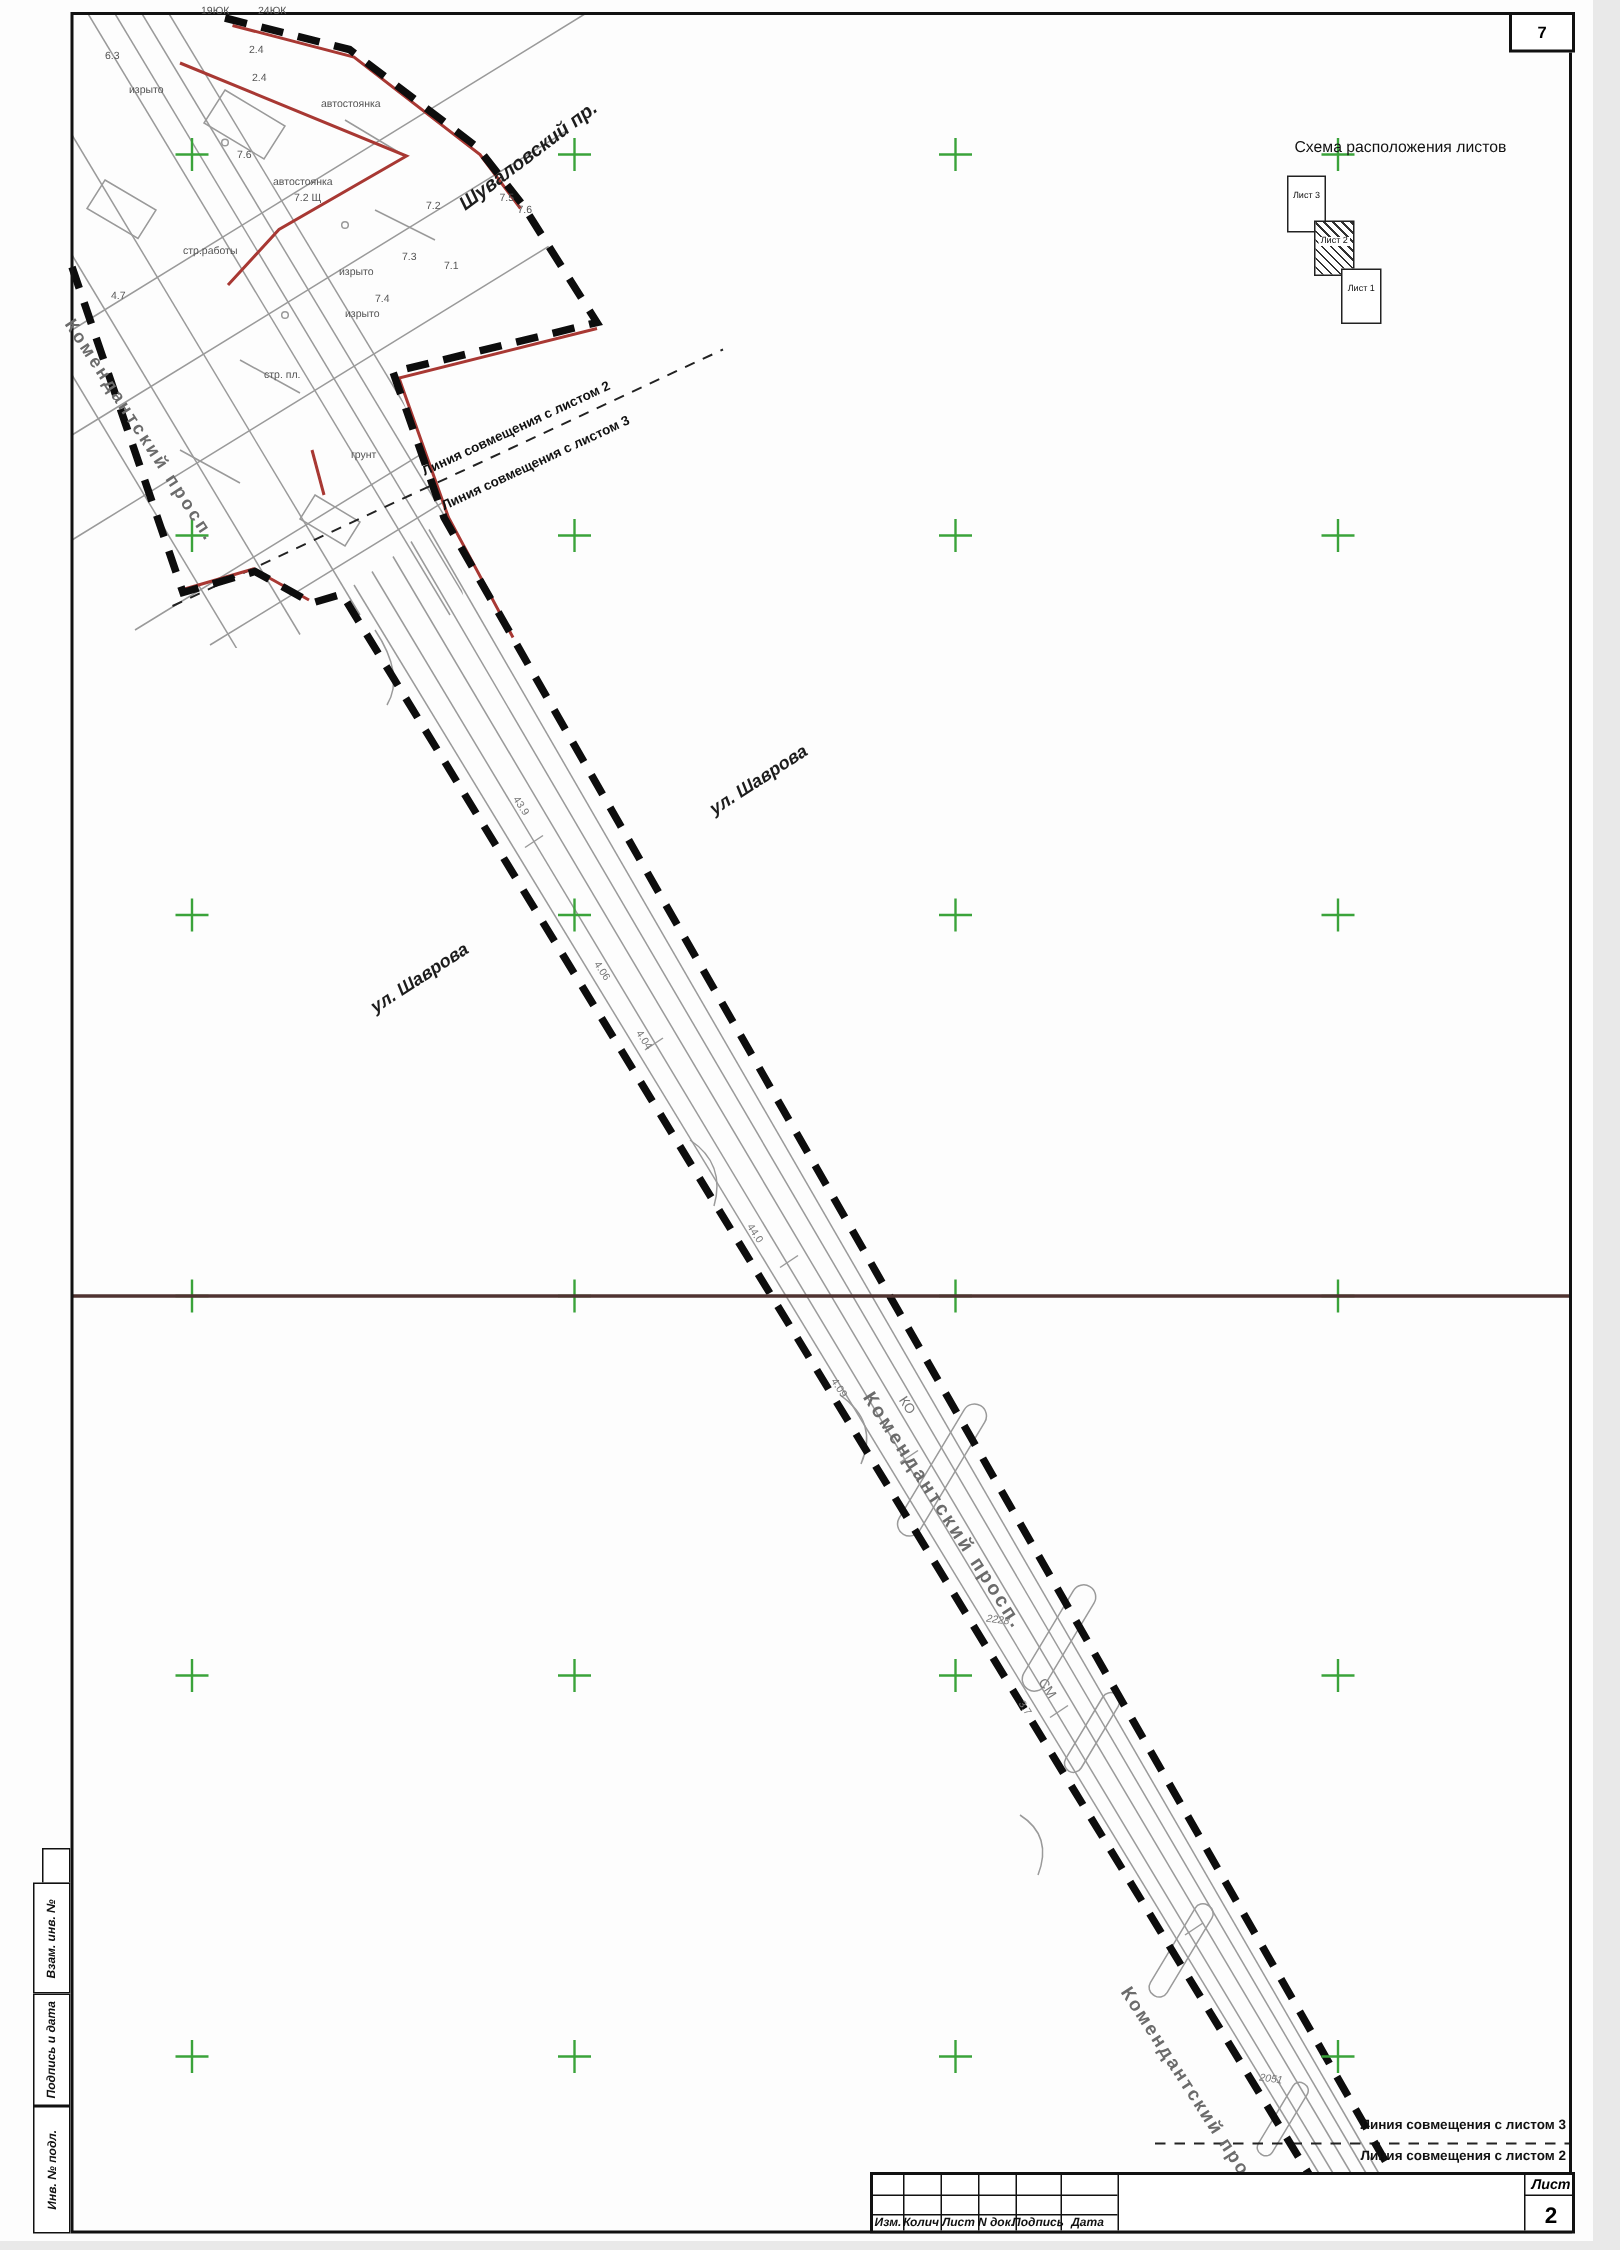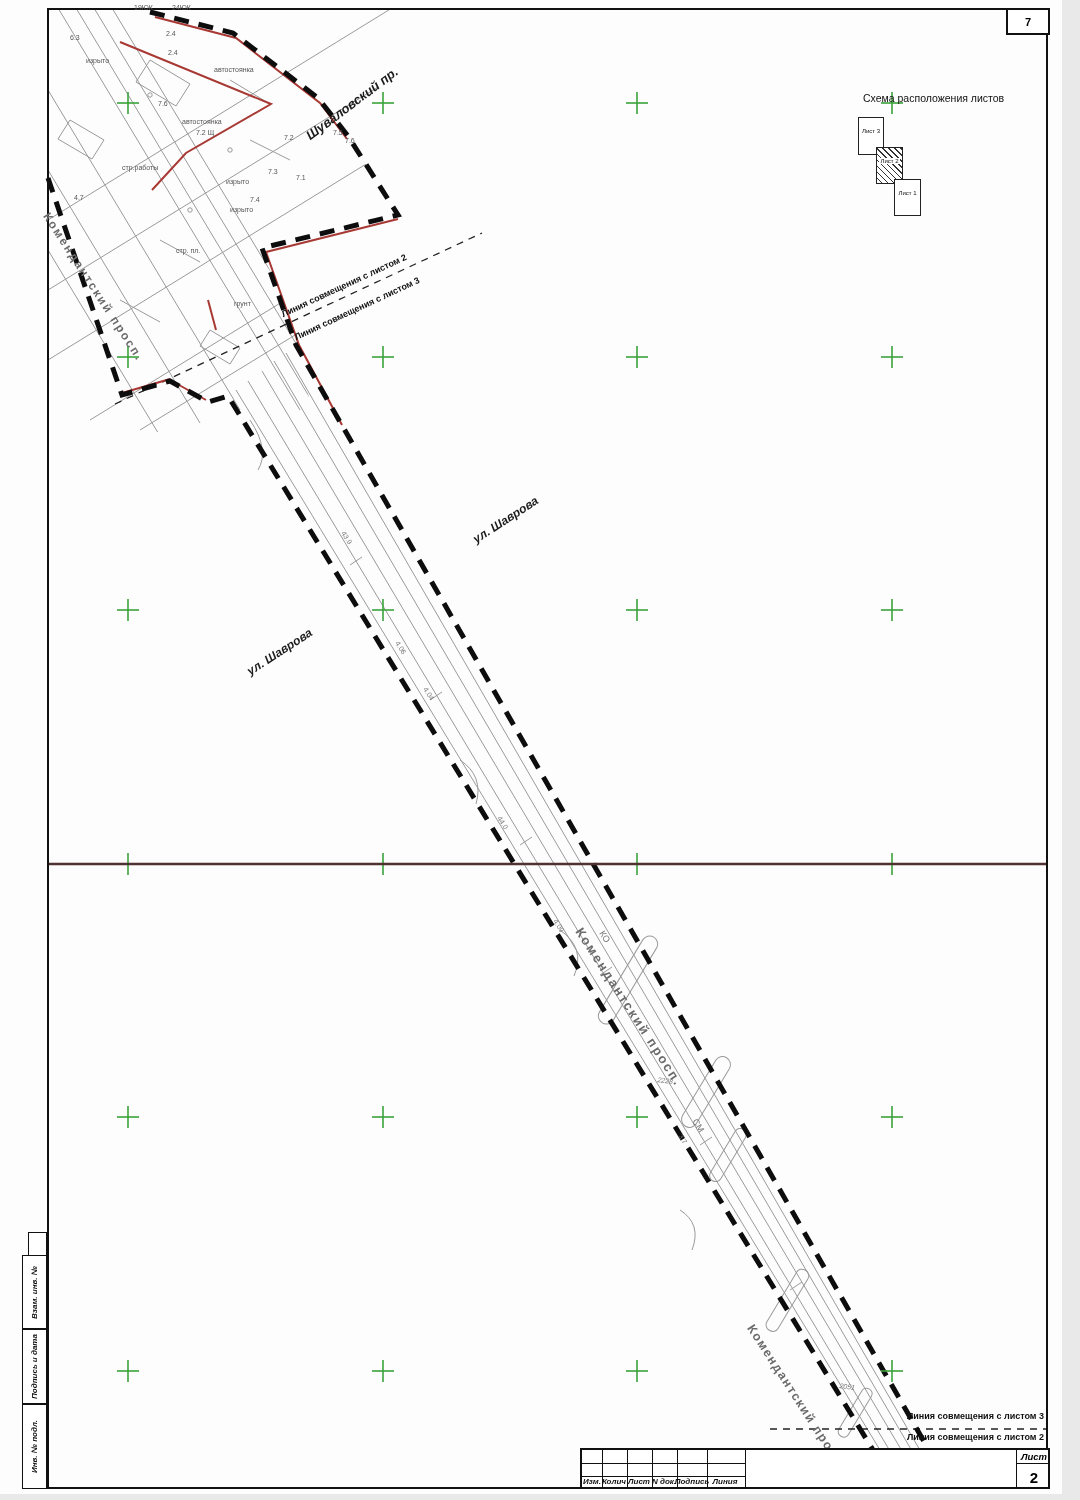--- a/index.html
+++ b/index.html
@@ -259,18 +259,18 @@
   <div class="v" style="left:163px;"></div>
   <div class="v" style="left:434px;"></div>
   <div class="h" style="left:0;width:163px;top:13px;"></div>
   <div class="h" style="left:0;width:163px;top:26px;"></div>
   <div class="h" style="left:434px;right:0;top:13px;"></div>
   <div class="cell-lbl" style="left:10px;">Изм.</div>
   <div class="cell-lbl" style="left:32px;">Колич</div>
   <div class="cell-lbl" style="left:57px;">Лист</div>
   <div class="cell-lbl" style="left:82px;">N док.</div>
   <div class="cell-lbl" style="left:110px;">Подпись</div>
-  <div class="cell-lbl" style="left:143px;">Линия</div>
+  <div class="cell-lbl" style="left:143px;">Дата</div>
   <div class="sheet-word">Лист</div>
   <div class="sheet-num">2</div>
 </div>
 
 </div>
 
 </body></html>

